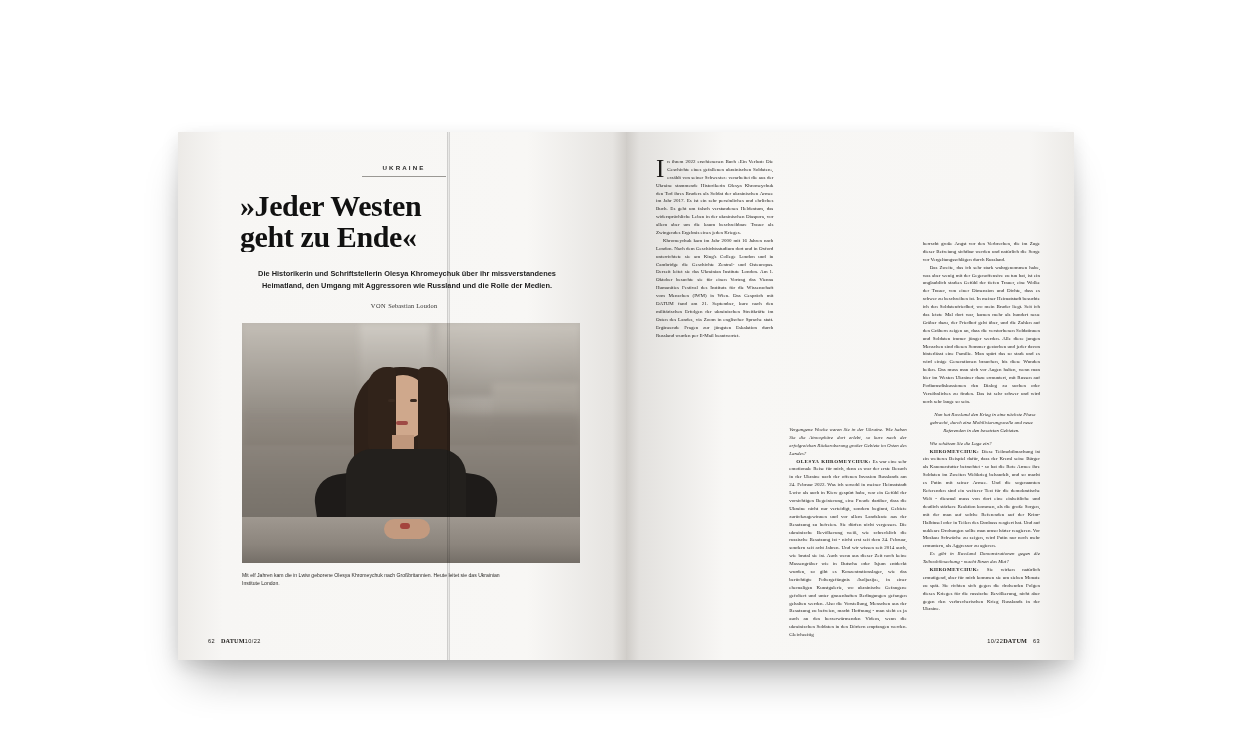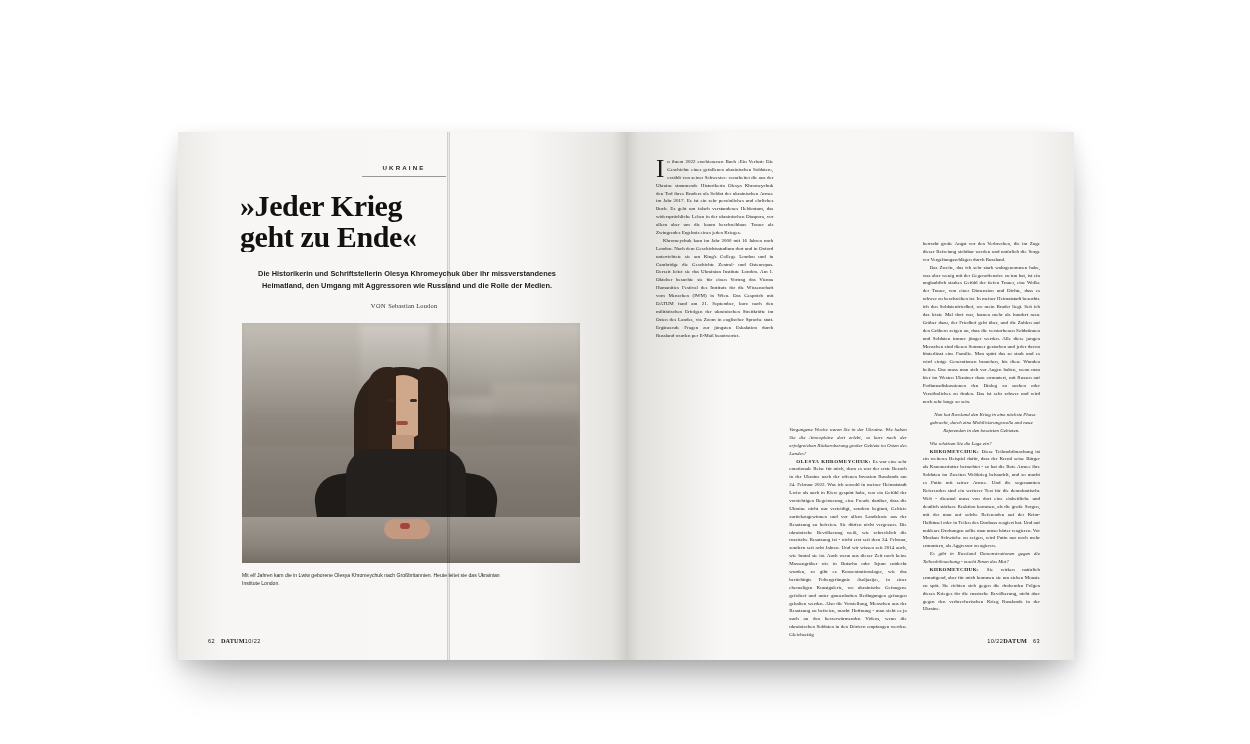--- a/index.html
+++ b/index.html
@@ -313,21 +313,21 @@
 
   <div class="spread-shadow"></div>
 
   <div class="spread">
 
     <div class="page page-left">
 
       <div class="kicker">UKRAINE</div>
       <div class="kicker-rule"></div>
 
-      <h1 class="headline">»Jeder Krieg
+      <h1 class="headline">»Jeder Westen
 geht zu Ende«</h1>
 
       <div class="deck">Die Historikerin und Schriftstellerin Olesya Khromeychuk über ihr missverstandenes Heimatland, den Umgang mit Aggressoren wie Russland und die Rolle der Medien.</div>
 
       <div class="byline">
         <span class="by-label">VON</span>
         <span>Sebastian Loudon</span>
       </div>
 
       <div class="photo-wrap">

